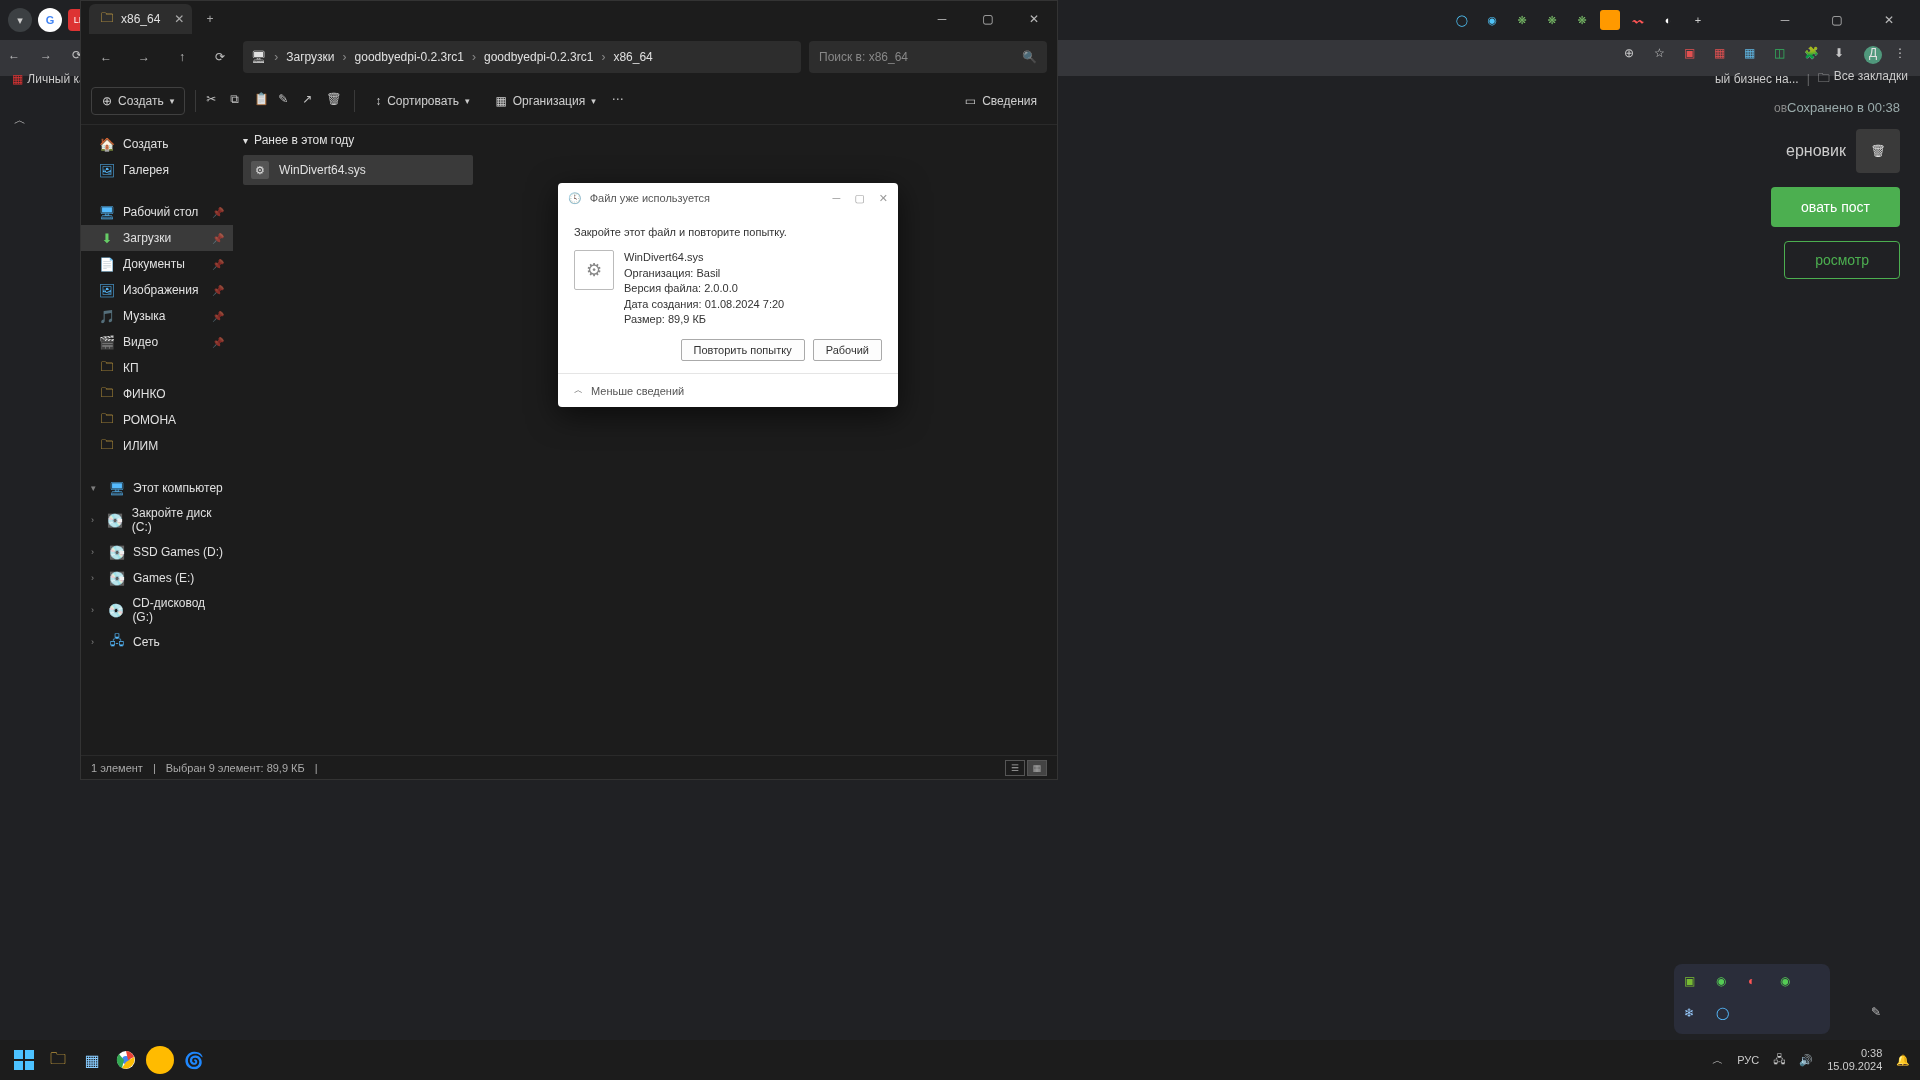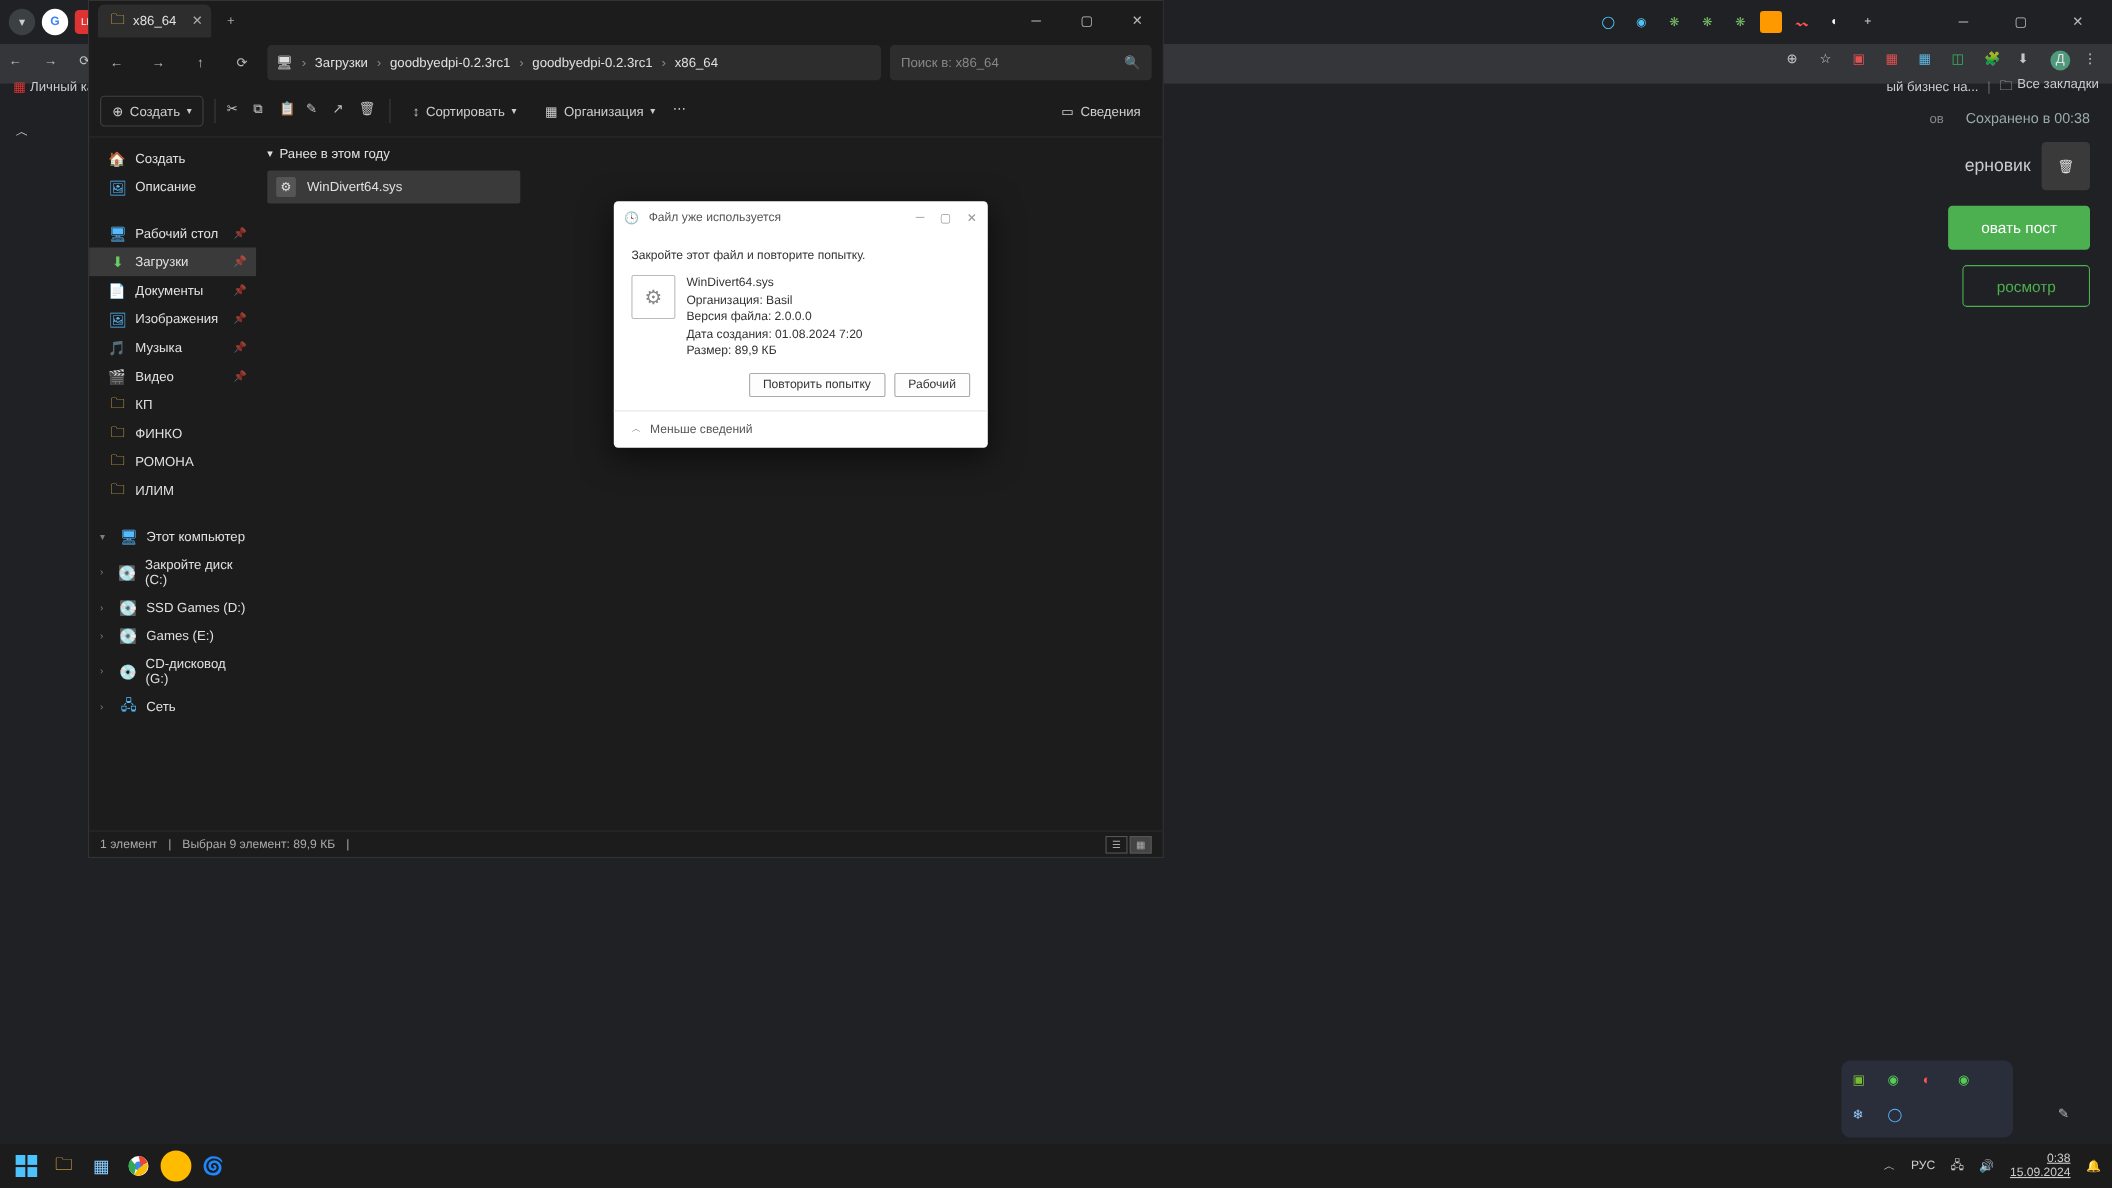--- a/index.html
+++ b/index.html
@@ -71,21 +71,21 @@
 .dlg-info div { line-height:1.4; }
 .dlg-btns { display:flex; justify-content:flex-end; gap:8px; margin-top:8px; }
 .dlg-btn { border:1px solid #aaa; padding:4px 12px; border-radius:2px; background:#fdfdfd; color:#333; font-size:11px; }
 .dlg-less { border-top:1px solid #e5e5e5; padding:10px 16px; display:flex; align-items:center; gap:8px; color:#555; }
 
 
 .taskbar { position:absolute; bottom:0; left:0; right:0; height:40px; background:#1c1c1c; display:flex; align-items:center; padding:0 10px; }
 .tb-left { display:flex; gap:6px; }
 .tb-app { width:28px; height:28px; border-radius:4px; display:flex; align-items:center; justify-content:center; font-size:16px; }
 .tb-right { margin-left:auto; display:flex; align-items:center; gap:14px; font-size:11px; color:#ccc; }
-.tb-time { text-align:right; line-height:1.2;text-decoration:underline; }
+.tb-time { text-align:right; line-height:1.2; }
 .tray-popup { position:absolute; right:90px; bottom:46px; background:#2a2d3a; border-radius:8px; padding:10px; display:flex; gap:14px; flex-wrap:wrap; width:156px; }
 .tray-ico { width:18px; height:18px; }
 
 
 .bkbar { position:absolute; left:0; right:0; top:64px; height:30px; display:flex; align-items:center; padding:0 12px; gap:10px; font-size:12px; color:#ccc; }
 .bk-right { margin-left:auto; display:flex; align-items:center; gap:8px; }
 
 
 .br-icons { position:absolute; right:8px; top:46px; display:flex; gap:12px; align-items:center; }
 .br-ico { width:18px; height:18px; opacity:0.85; }
@@ -147,21 +147,21 @@
       <span style="display:flex;gap:4px">
           <span>🗀</span>
           <span>Все закладки</span>
         </span>
     </div>
   </div>
 
   <div class="collapse-arrow">︿</div>
 
   <div class="browser-content">
-    <div style="display:flex;gap:20px;align-items:center">
+    <div style="display:flex;align-items:center">
       <span style="color:#888">ов</span>
       <span class="saved">Сохранено в 00:38</span>
     </div>
     <div class="row-btns">
       <span style="color:#ccc;font-size:16px">ерновик</span>
       <div class="btn-trash">
           <span>🗑</span>
         </div>
     </div>
     <div class="btn-green">овать пост</div>
@@ -240,21 +240,21 @@
   </div>
 
   <div class="explorer-body">
     <div class="sidebar">
       <div class="side-item">
           <span class="s-ico">🏠</span>
           <span>Создать</span>
         </div>
       <div class="side-item">
           <span class="s-ico" style="color:#5bf">🖼</span>
-          <span>Описание</span>
+          <span>Галерея</span>
         </div>
       <div class="side-sp"></div>
       <div class="side-item">
           <span class="s-ico" style="color:#5bf">🖥</span>
           <span>Рабочий стол</span>
           <span class="pin">📌</span>
         </div>
       <div class="side-item sel">
           <span class="s-ico" style="color:#6c6">⬇</span>
           <span>Загрузки</span>

